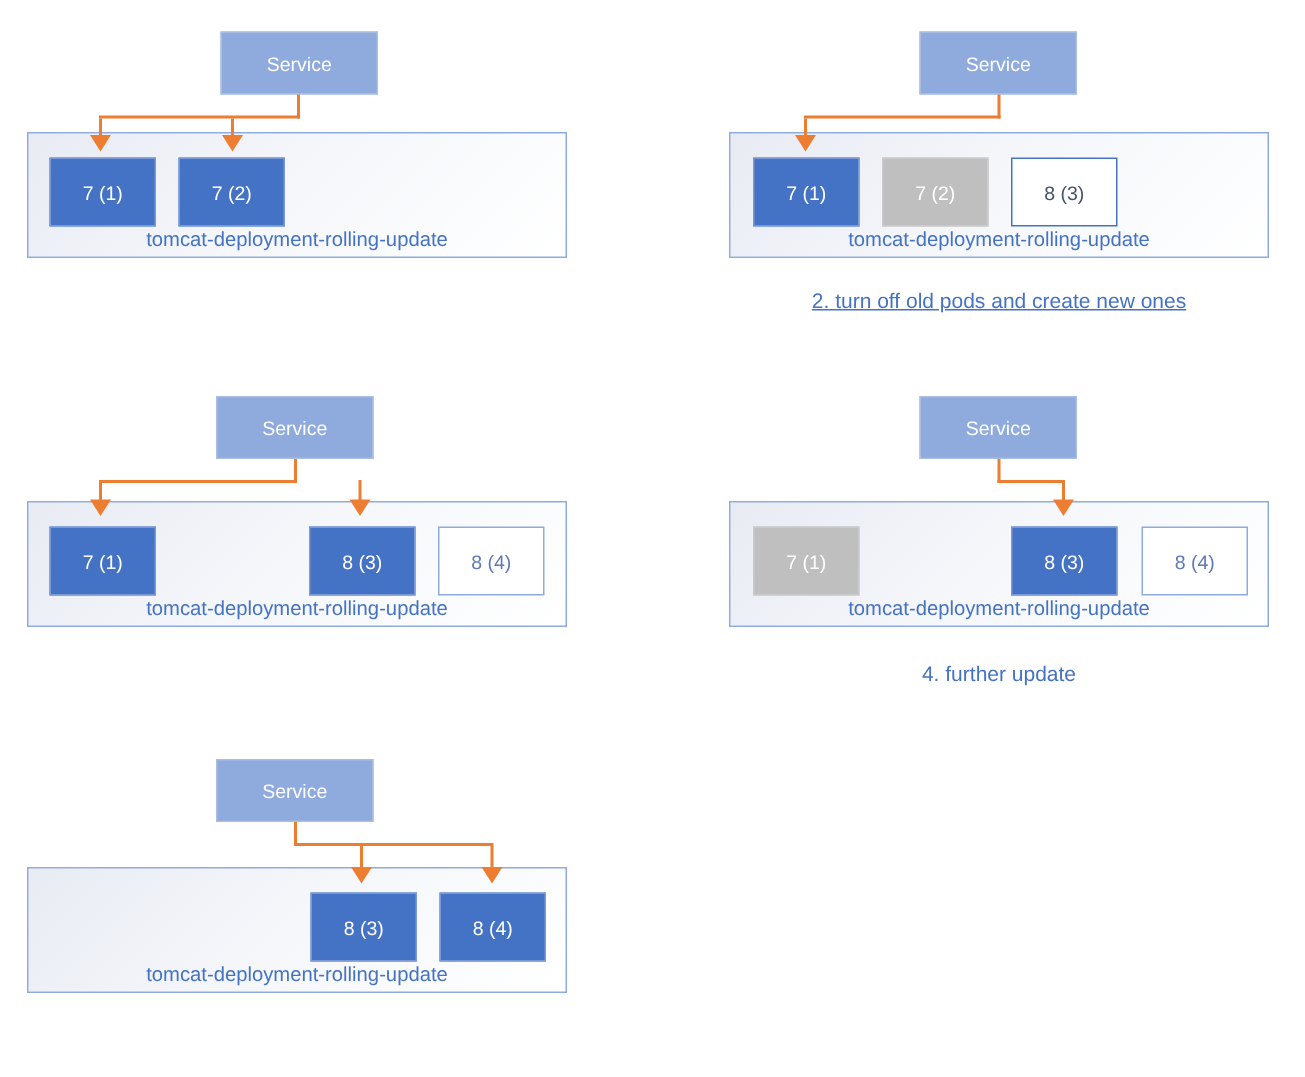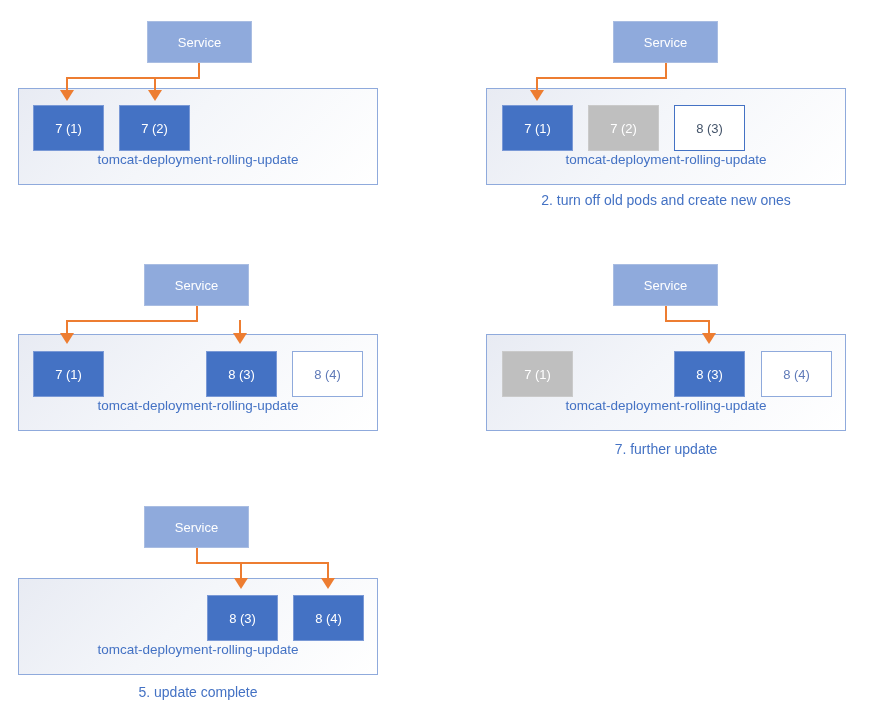--- a/index.html
+++ b/index.html
@@ -9,21 +9,21 @@
     -webkit-font-smoothing:antialiased;
   }
   .panel{position:absolute;}
   .svc{
     position:absolute;width:105px;height:42px;
     background:#8faadc;border:1px solid #a9bde2;box-sizing:border-box;
     display:flex;align-items:center;justify-content:center;
     color:#ffffff;font-size:13px;z-index:3;
   }
   .box{
-    position:absolute;width:360px;height:97px;box-sizing:border-box;
+    position:absolute;width:360px;height:84px;box-sizing:border-box;
     border:1.5px solid #8faadc;
     background:linear-gradient(135deg,#e8ebf3 0%,#f4f6fa 45%,#ffffff 100%);
     z-index:1;
   }
   .box-label{
     position:absolute;top:63px;left:0;right:0;text-align:center;
     color:#4472c4;font-size:13.5px;
   }
   .pod{
     position:absolute;width:71px;height:46px;box-sizing:border-box;
@@ -82,21 +82,21 @@
       <span>7 (1)</span>
     </div>
     <div class="pod pod--off" style="left:101px;top:16px;">
       <span>7 (2)</span>
     </div>
     <div class="pod pod--new pod--new-strong" style="left:187px;top:16px;">
       <span>8 (3)</span>
     </div>
     <div class="box-label">tomcat-deployment-rolling-update</div>
   </div>
-  <div class="caption" style="left:51px;top:192px;">2. turn off old pods and create new ones</div>
+  <div class="caption" style="left:51px;top:192px;text-decoration:underline;">2. turn off old pods and create new ones</div>
 </div>
 
 <div class="panel" style="left:0;top:241px;width:435px;height:235px;">
   <div class="svc" style="left:144px;top:23px;">
     <span>Service</span>
   </div>
   <div class="seg" style="left:196px;top:65px;width:2px;height:16px;"></div>
   <div class="seg" style="left:66px;top:79px;width:132px;height:2px;"></div>
   <div class="seg" style="left:66px;top:81px;width:2px;height:12px;"></div>
   <div class="ah" style="left:60px;top:92px;"></div>
@@ -129,21 +129,21 @@
       <span>7 (1)</span>
     </div>
     <div class="pod pod--active" style="left:187px;top:16px;">
       <span>8 (3)</span>
     </div>
     <div class="pod pod--new" style="left:274px;top:16px;">
       <span>8 (4)</span>
     </div>
     <div class="box-label">tomcat-deployment-rolling-update</div>
   </div>
-  <div class="caption" style="left:51px;top:200px;">7. further update</div>
+  <div class="caption" style="left:51px;top:200px;">4. further update</div>
 </div>
 
 <div class="panel" style="left:0;top:482px;width:435px;height:236px;">
   <div class="svc" style="left:144px;top:24px;">
     <span>Service</span>
   </div>
   <div class="seg" style="left:196px;top:66px;width:2px;height:16px;"></div>
   <div class="seg" style="left:196px;top:80px;width:133px;height:2px;"></div>
   <div class="seg" style="left:240px;top:82px;width:2px;height:14px;"></div>
   <div class="ah" style="left:234px;top:96px;"></div>
@@ -151,14 +151,13 @@
   <div class="ah" style="left:321px;top:96px;"></div>
   <div class="box" style="left:18px;top:96px;">
     <div class="pod pod--active" style="left:188px;top:16px;">
       <span>8 (3)</span>
     </div>
     <div class="pod pod--active" style="left:274px;top:16px;">
       <span>8 (4)</span>
     </div>
     <div class="box-label">tomcat-deployment-rolling-update</div>
   </div>
-  <div class="caption" style="left:18px;top:202px;">5. update complete</div>
 </div>
 
 </body></html>

